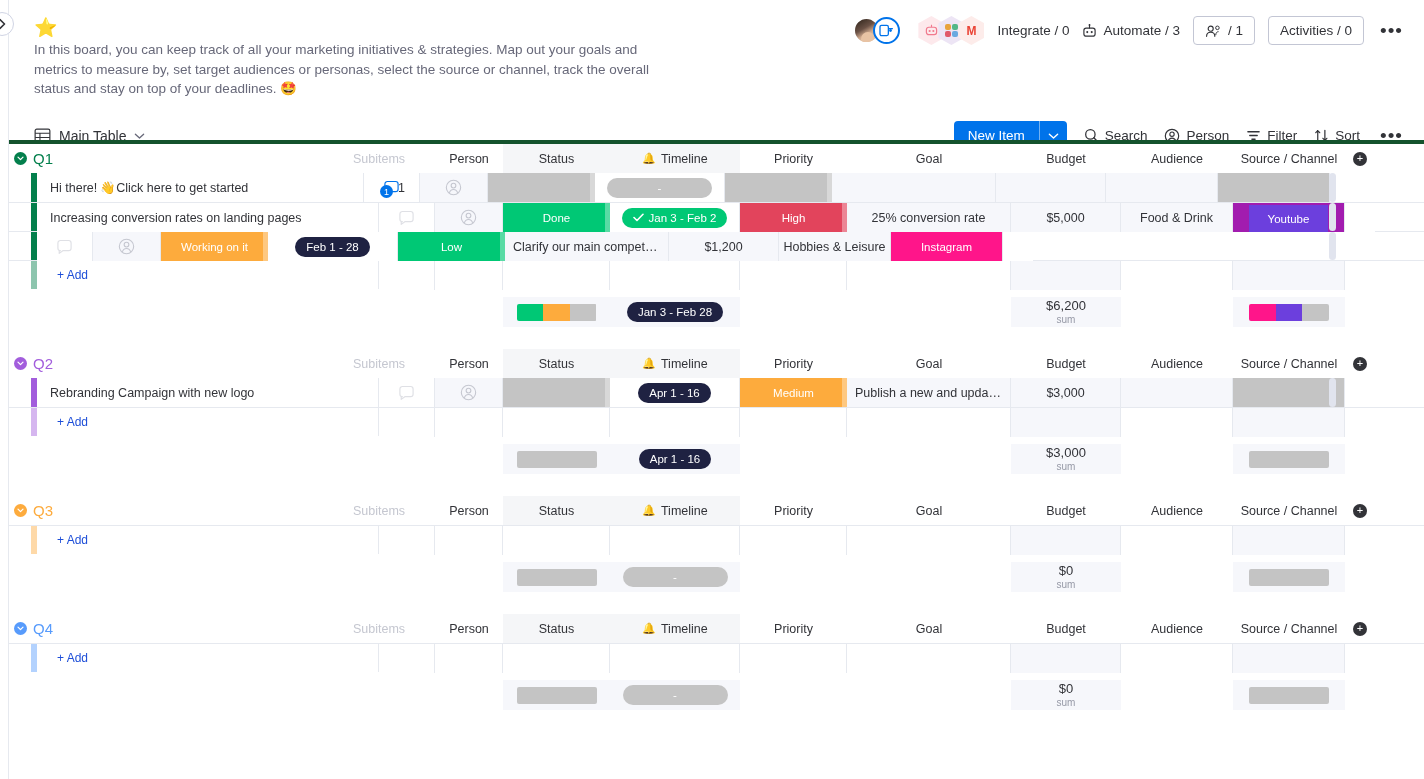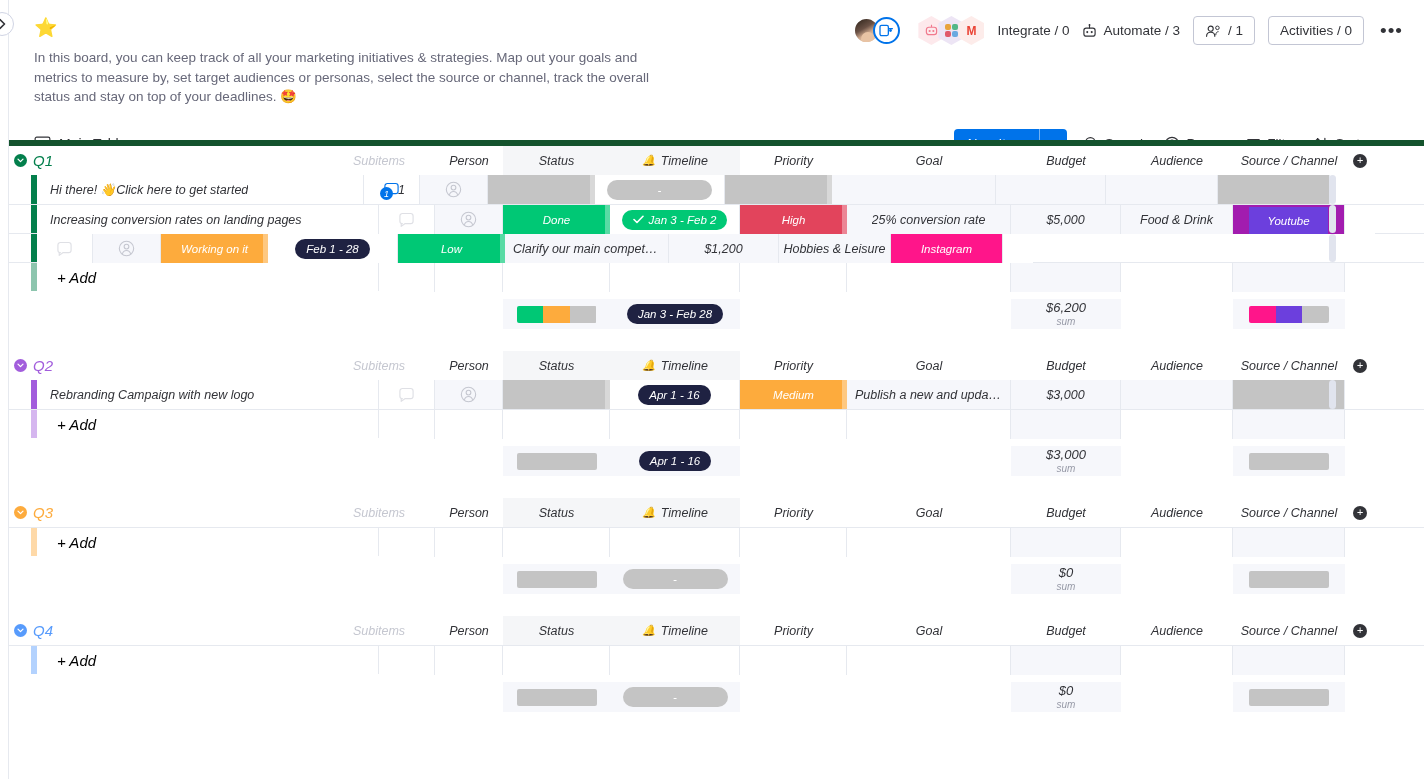--- a/index.html
+++ b/index.html
@@ -27,21 +27,21 @@
 
   
   .board-head { padding: 18px 24px 0 34px; position: relative; }
   .title-row { display: flex; align-items: center; gap: 9px; }
   .board-title {
     font-size: 27px; font-weight: bold; letter-spacing: -.3px; color: #323338;
     line-height: 1.1;
   }
   .star { font-size: 19px; color: #ffcb00; line-height: 1; }
   .board-desc {
-    margin-top: 11px; font-size: 13.5px; line-height: 1.45; color: #676879;
+    margin-top: 3px; font-size: 13.5px; line-height: 1.45; color: #676879;
     max-width: 650px;
   }
 
   
   .head-right {
     position: absolute; right: 18px; top: 16px;
     display: flex; align-items: center; gap: 13px;
   }
   .avatar-grp { display:flex; align-items:center; }
   .avatar {
@@ -100,21 +100,21 @@
   .new-item .lbl { padding: 7px 14px; color:#fff; font-size:13.5px; }
   .new-item .sep { width:1px; background:rgba(255,255,255,.45); }
   .new-item .car { padding: 7px 8px; display:flex; align-items:center; }
   .tool {
     display:flex;align-items:center;gap:6px;font-size:13.5px;color:#323338;cursor:pointer;
   }
 
   
   .board-wrap{
     position:absolute; left:9px; right:0; top:140px; bottom:0;
-    overflow:hidden; border-top:6px solid #14532d; background:#fff;font-style:italic;
+    overflow:hidden; border-top:4px solid #14532d; background:#fff;
   }
   .group { position:relative; }
 
   .grow { display:flex; align-items:stretch; height:29px; }
 
   
   .c-collapse{ width:22px; flex:none;}
   .c-bar   { width:6px;  flex:none; }
   .c-name  { width:348px; flex:none; }
   .c-sub   { width:56px; flex:none; }
@@ -175,21 +175,21 @@
     display:flex;align-items:center;gap:5px; white-space:nowrap;
   }
   .pill.empty{ width:105px; justify-content:center; }
   .srcchip{ width:100%; height:29px; display:flex;align-items:center;justify-content:center;
             font-size:11.5px;color:#fff; }
 
   .add-row {
     display:flex; height:29px; align-items:stretch; border-top:1px solid #e6e9ef;
   }
   .add-lbl {
-    display:flex;align-items:center; padding-left:20px; font-size:15px; color:#000000;
+    display:flex;align-items:center; padding-left:20px; font-size:12px; color:#1d4ed8;
     background:#fff; border-right:1px solid #e6e9ef;
   }
 
   
   .sum-row{ display:flex; align-items:stretch; height:30px; margin-top:8px; }
   .sum-cell{ display:flex;align-items:center;justify-content:center; height:30px;
              background:#f6f7fb; }
   .sum-cell.blank{ background:transparent; }
   .statusbar{ display:flex; width:80px; height:17px; border-radius:2px; overflow:hidden; }
   .statusbar i{ display:block; height:100%; }

